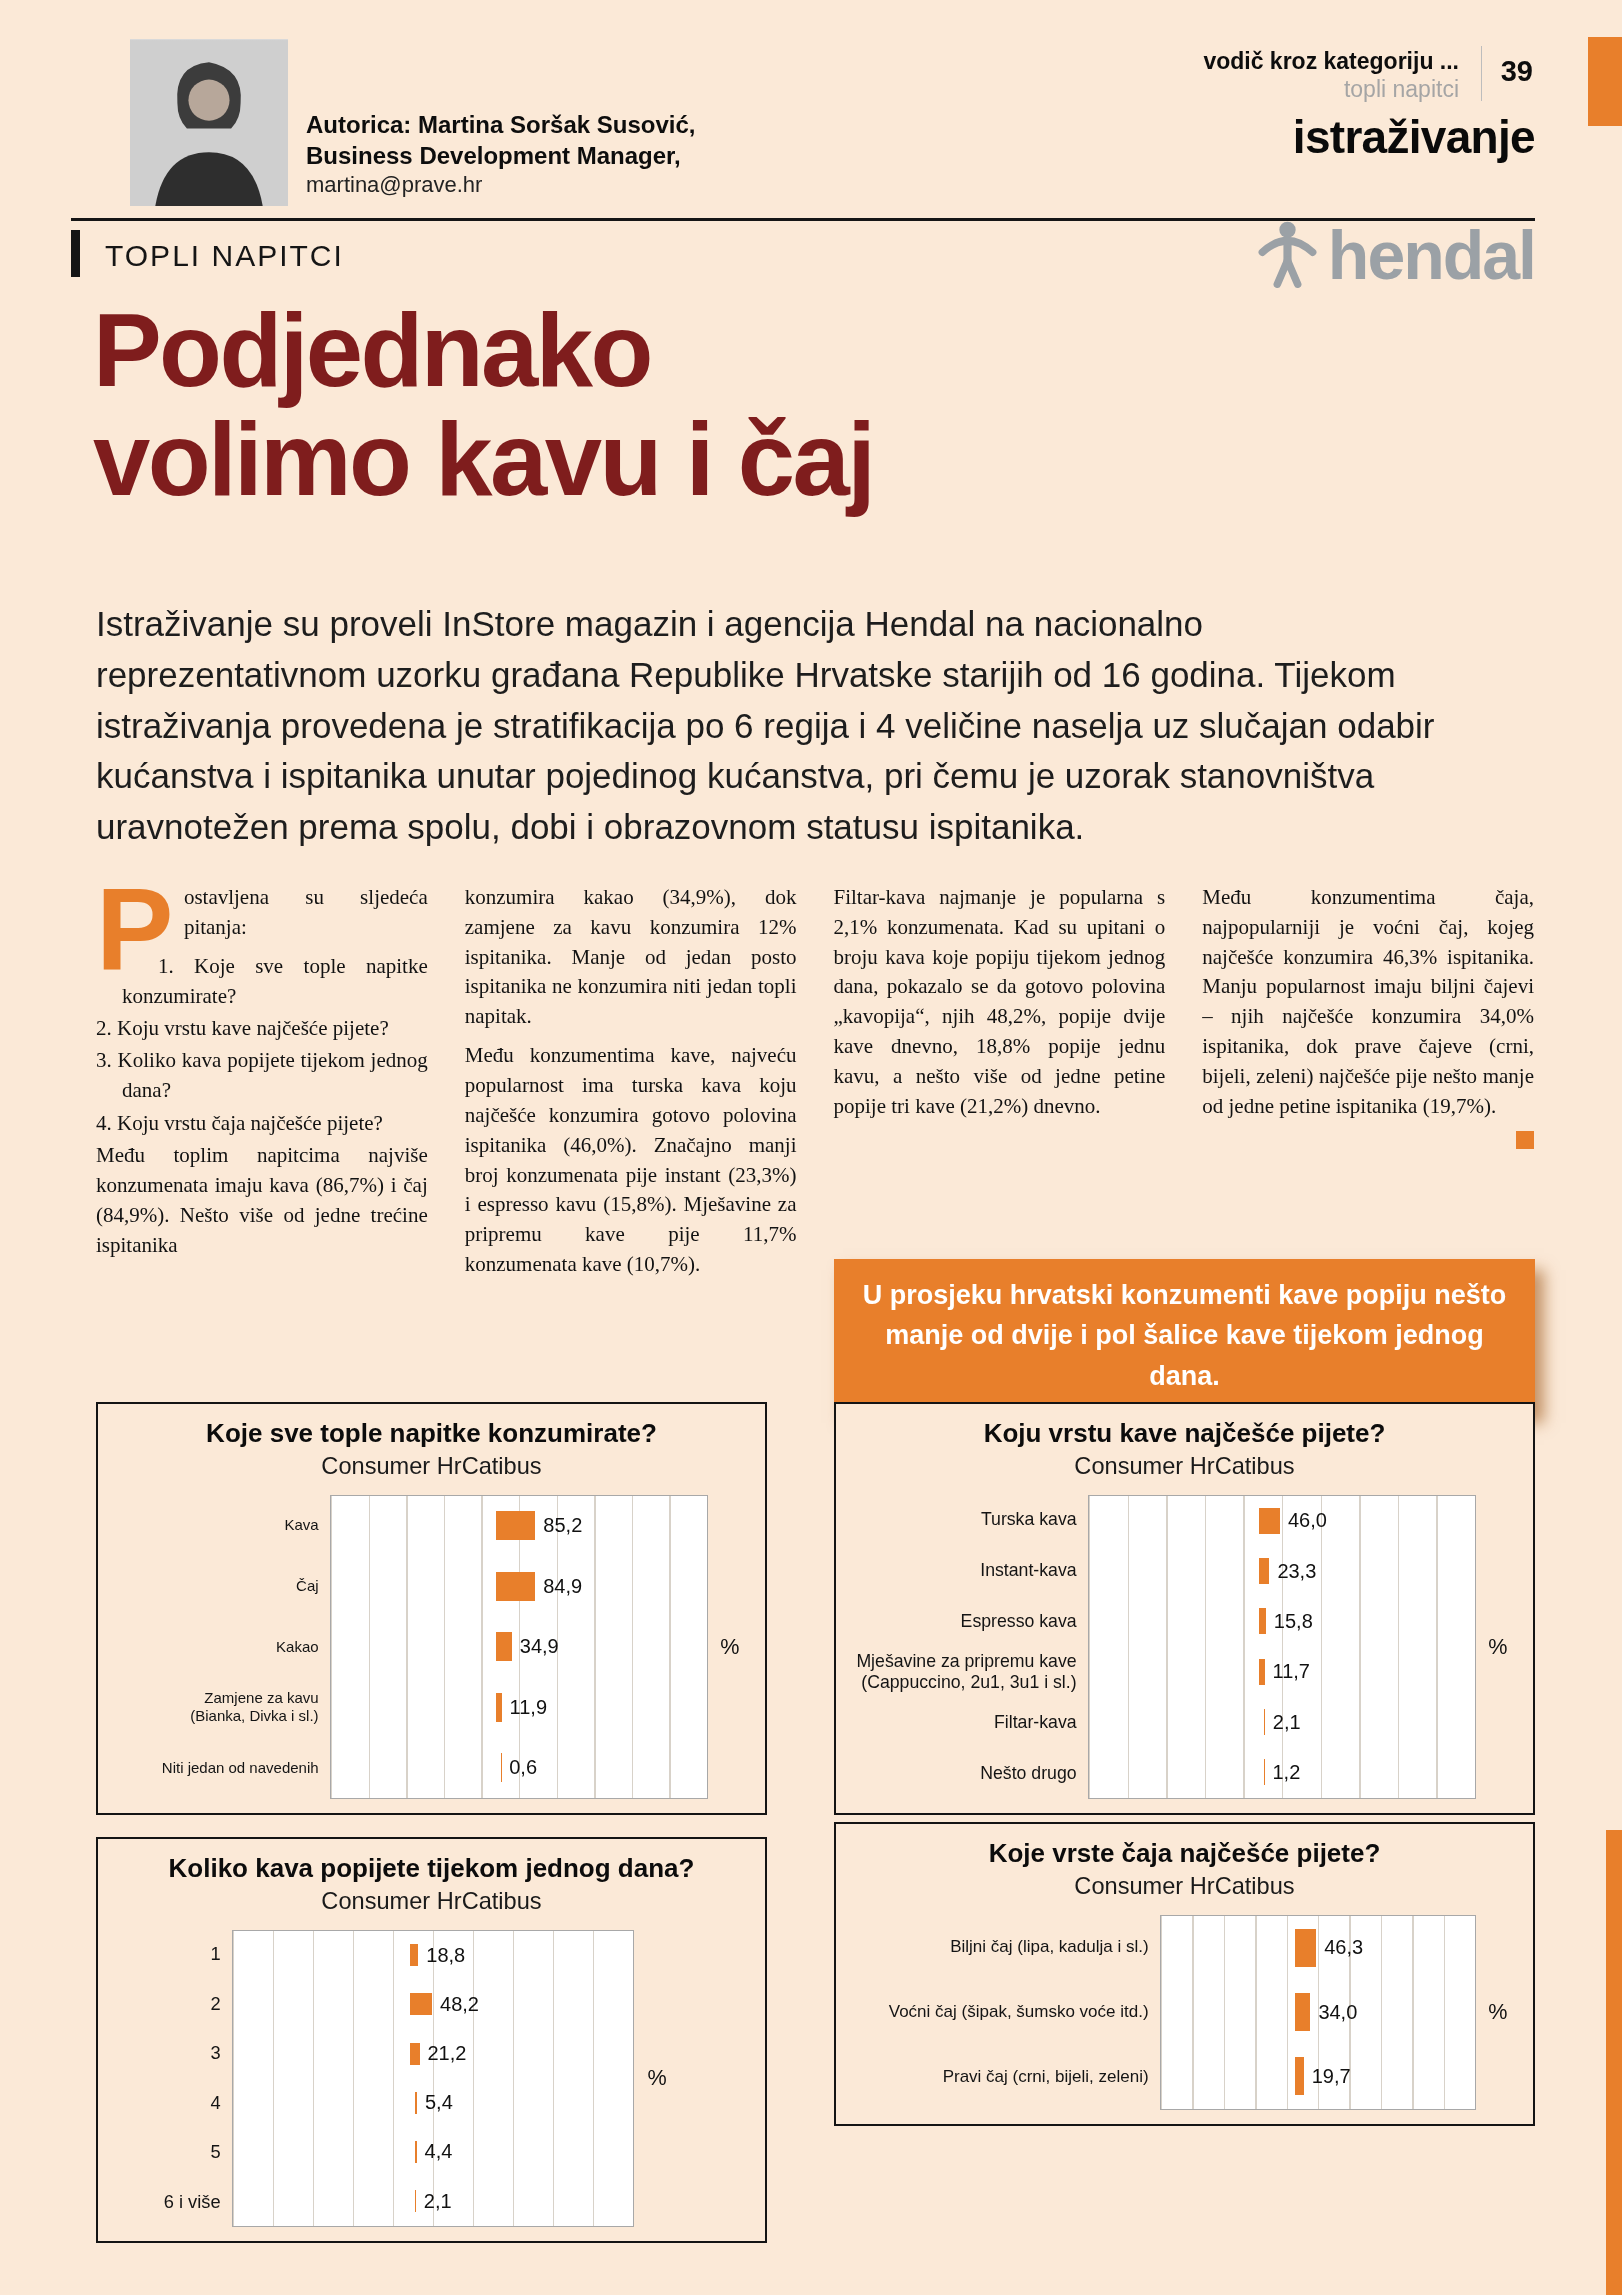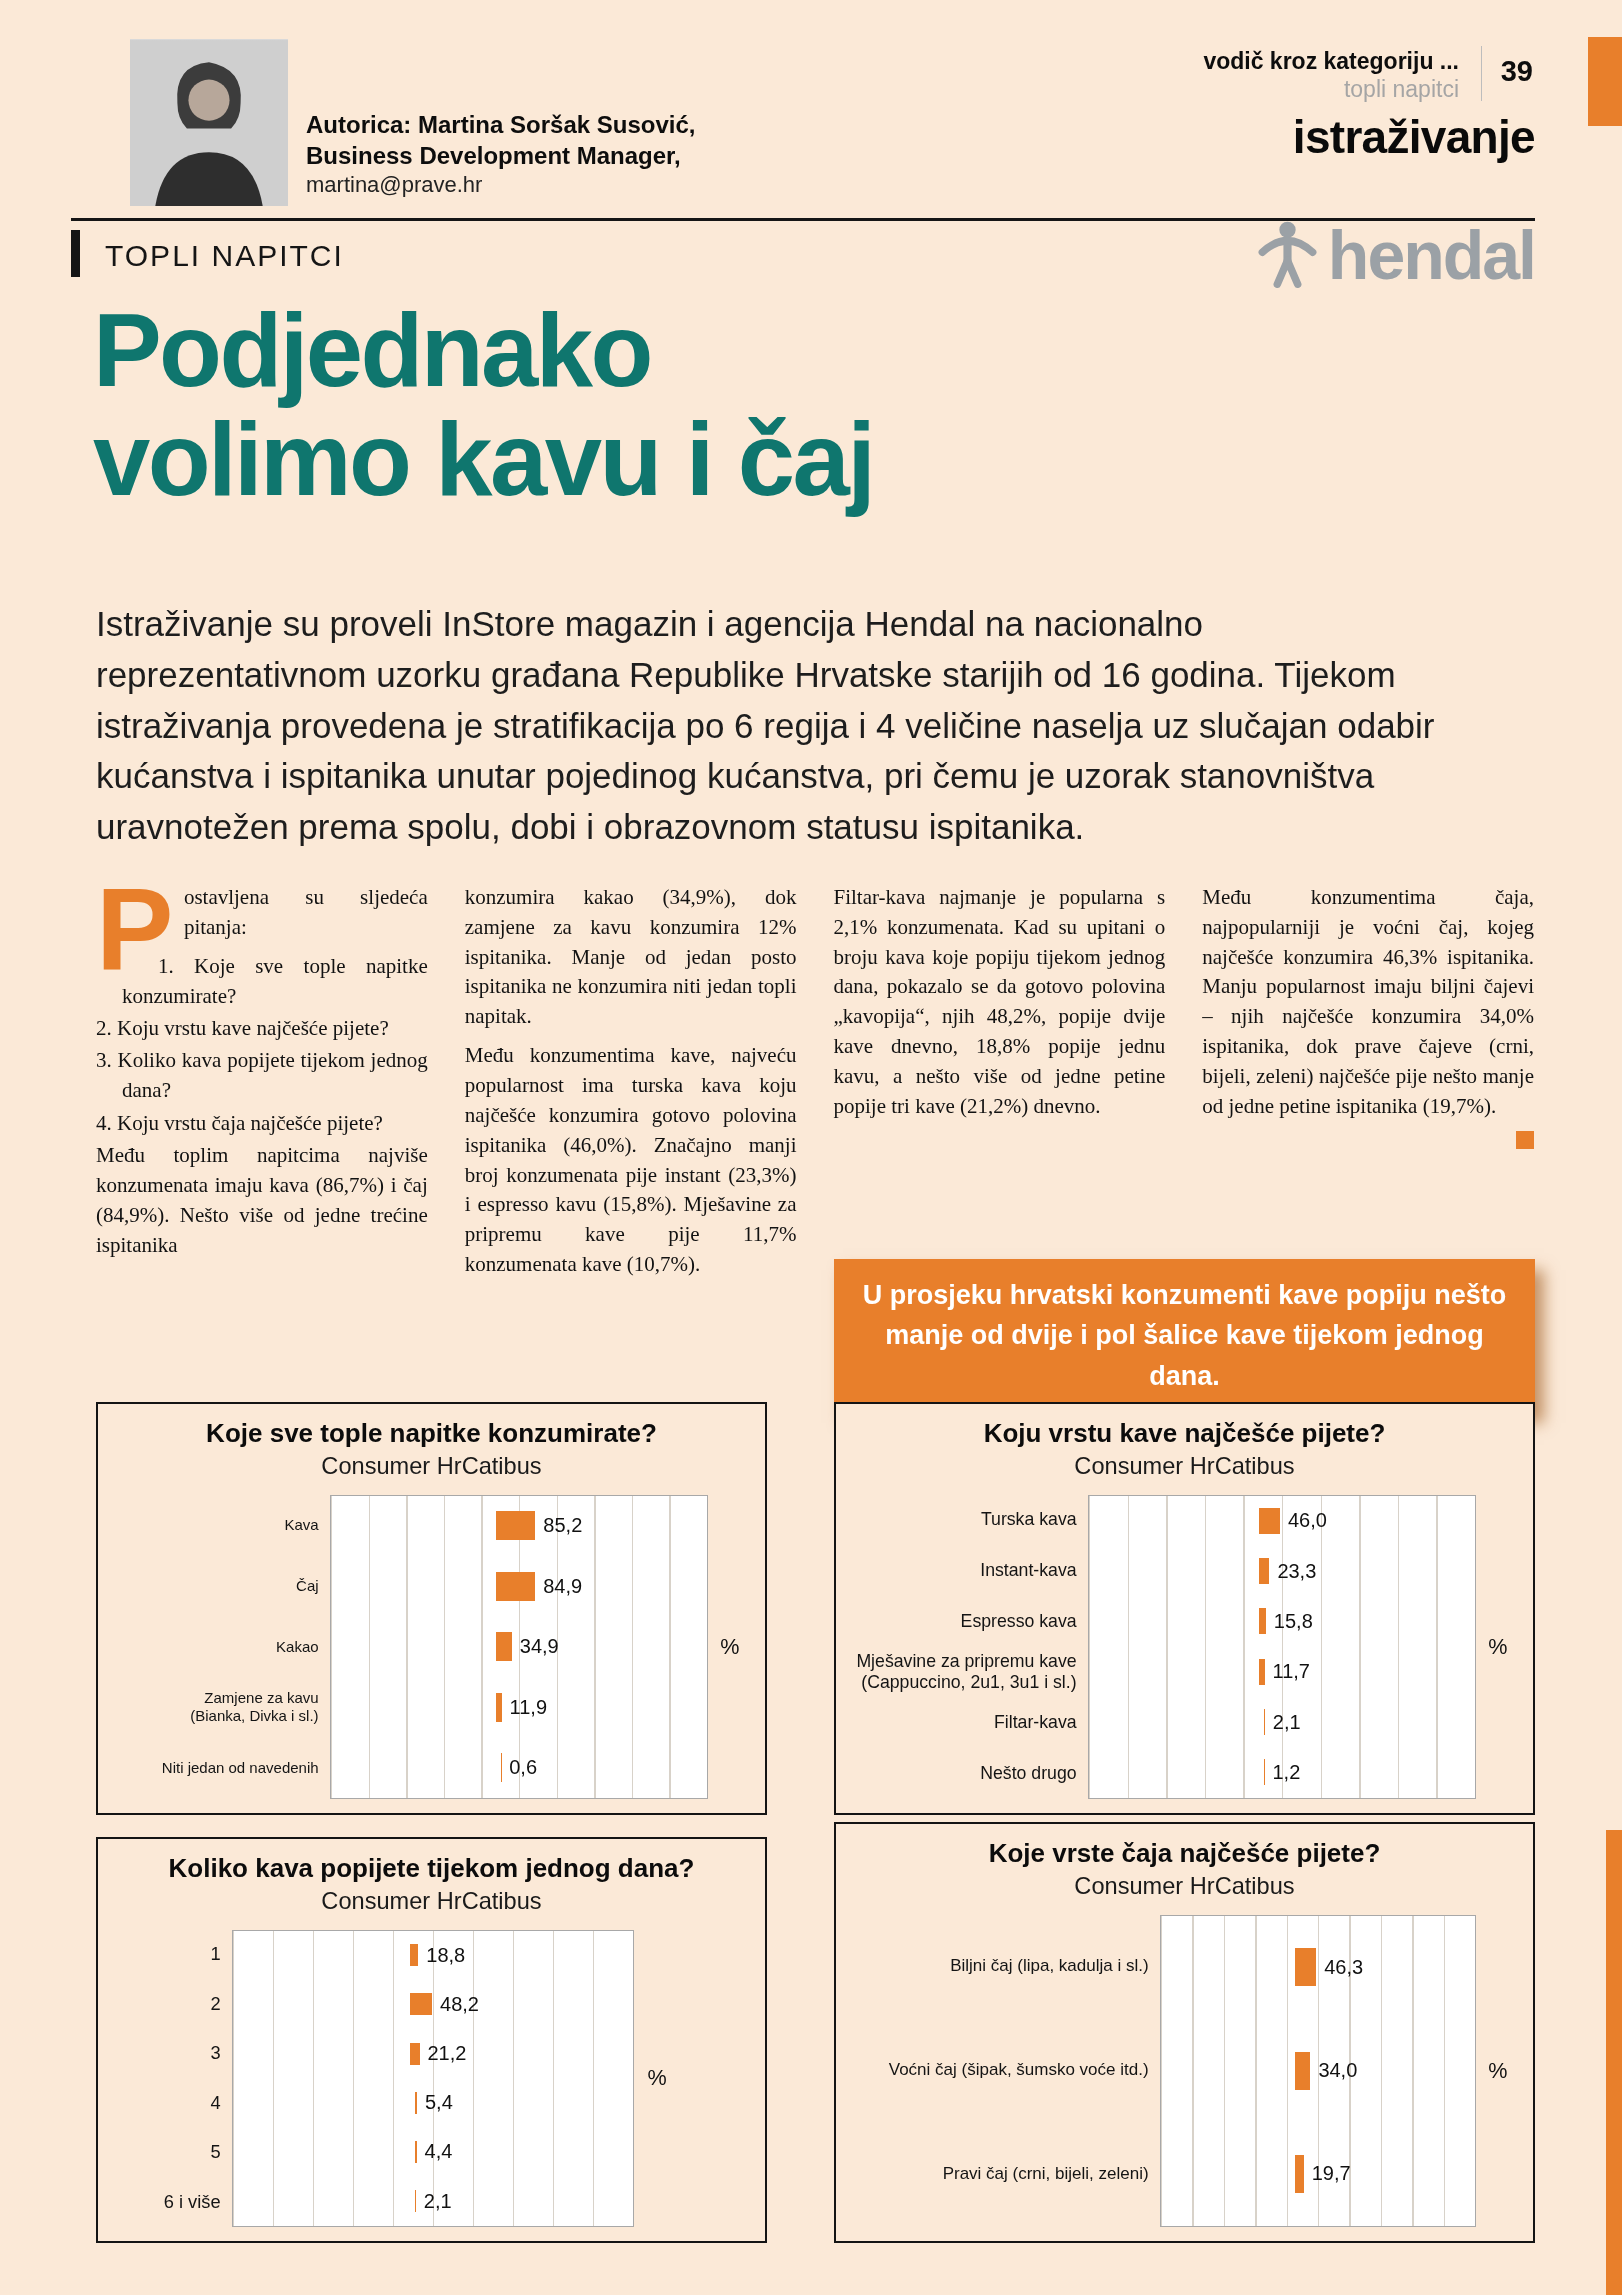--- a/index.html
+++ b/index.html
@@ -29,21 +29,21 @@
   .header-rule{position:absolute;left:71px;top:218px;width:1464px;height:2.6px;background:#151515;}
 
   .category-bar{position:absolute;left:71px;top:230px;width:9.2px;height:47px;background:#151515;}
   .category-label{position:absolute;left:105px;top:239px;font-size:30px;letter-spacing:2px;color:#151515;}
 
   .hendal-logo{position:absolute;right:88px;top:221px;display:flex;align-items:center;gap:9.2px;color:var(--logo-gray);}
   .hendal-logo svg{width:63px;height:68px;display:block;}
   .hendal-logo .logo-text{font-weight:700;font-size:68px;letter-spacing:-2px;line-height:1;}
 
   
-  .big-title{position:absolute;left:93px;top:296px;font-weight:800;font-size:103px;line-height:1.06;letter-spacing:-2.6px;color:#0f766e;}
+  .big-title{position:absolute;left:93px;top:296px;font-weight:800;font-size:103px;line-height:1.06;letter-spacing:-2.6px;color:#7f1d1d;}
   .intro{position:absolute;left:96px;top:599px;width:1381px;font-size:35px;line-height:1.45;color:#1d1d1d;}
 
   
   .columns{position:absolute;left:96px;top:883px;width:1438px;display:flex;gap:37px;
            font-family:"Liberation Serif","DejaVu Serif",serif;font-size:21px;line-height:1.42;
            color:#121212;text-align:justify;}
   .col{flex:1 1 0;min-width:0;}
   .col p{margin:0 0 9.2px 0;}
   .dropcap{float:left;font-family:"Liberation Sans",sans-serif;font-weight:700;font-size:116px;line-height:.74;
            color:var(--accent);padding:3.9px 10.5px 0 0;}
@@ -53,21 +53,21 @@
   .highlight{position:absolute;left:834px;top:1259px;width:701px;background:var(--accent);color:#fff;
              font-family:"Liberation Sans",sans-serif;font-weight:700;font-size:27px;line-height:1.5;
              padding:15.7px 22px;text-align:center;box-shadow:9.2px 10.5px 14.4px rgba(150,75,10,.55);}
 
   
   .chart{position:absolute;border:2px solid #141414;background:var(--bg);padding:14.4px 16.4px;
          display:flex;flex-direction:column;}
   #chart-0{left:96px;top:1402px;width:671px;height:413px;}
   #chart-1{left:834px;top:1402px;width:701px;height:413px;}
   #chart-2{left:96px;top:1837px;width:671px;height:406px;}
-  #chart-3{left:834px;top:1822px;width:701px;height:421px;}
+  #chart-3{left:834px;top:1822px;width:701px;height:304px;}
   .chart-title{font-weight:700;font-size:26px;text-align:center;color:#0c0c0c;}
   .chart-sub{font-size:23.6px;text-align:center;color:#1a1a1a;margin-top:3.9px;}
   .chart-body{flex:1;display:flex;position:relative;margin-top:14.4px;}
   .chart-labels{display:flex;flex-direction:column;}
   .chart-label{flex:1;display:flex;align-items:center;justify-content:flex-end;padding-right:11.8px;}
   .chart-label span{white-space:pre-line;text-align:right;line-height:1.2;color:#141414;}
   .chart-plot{flex:1;background-color:#fff;border:1.3px solid #a8a8a8;display:flex;flex-direction:column;
               background-image:repeating-linear-gradient(90deg,#d8d2c9 0,#d8d2c9 1.3px,transparent 1.3px,transparent 10%);align-items:center;}
   .chart-row{flex:1;display:flex;align-items:center;}
   .bar{background:var(--accent);flex:0 0 auto;}

